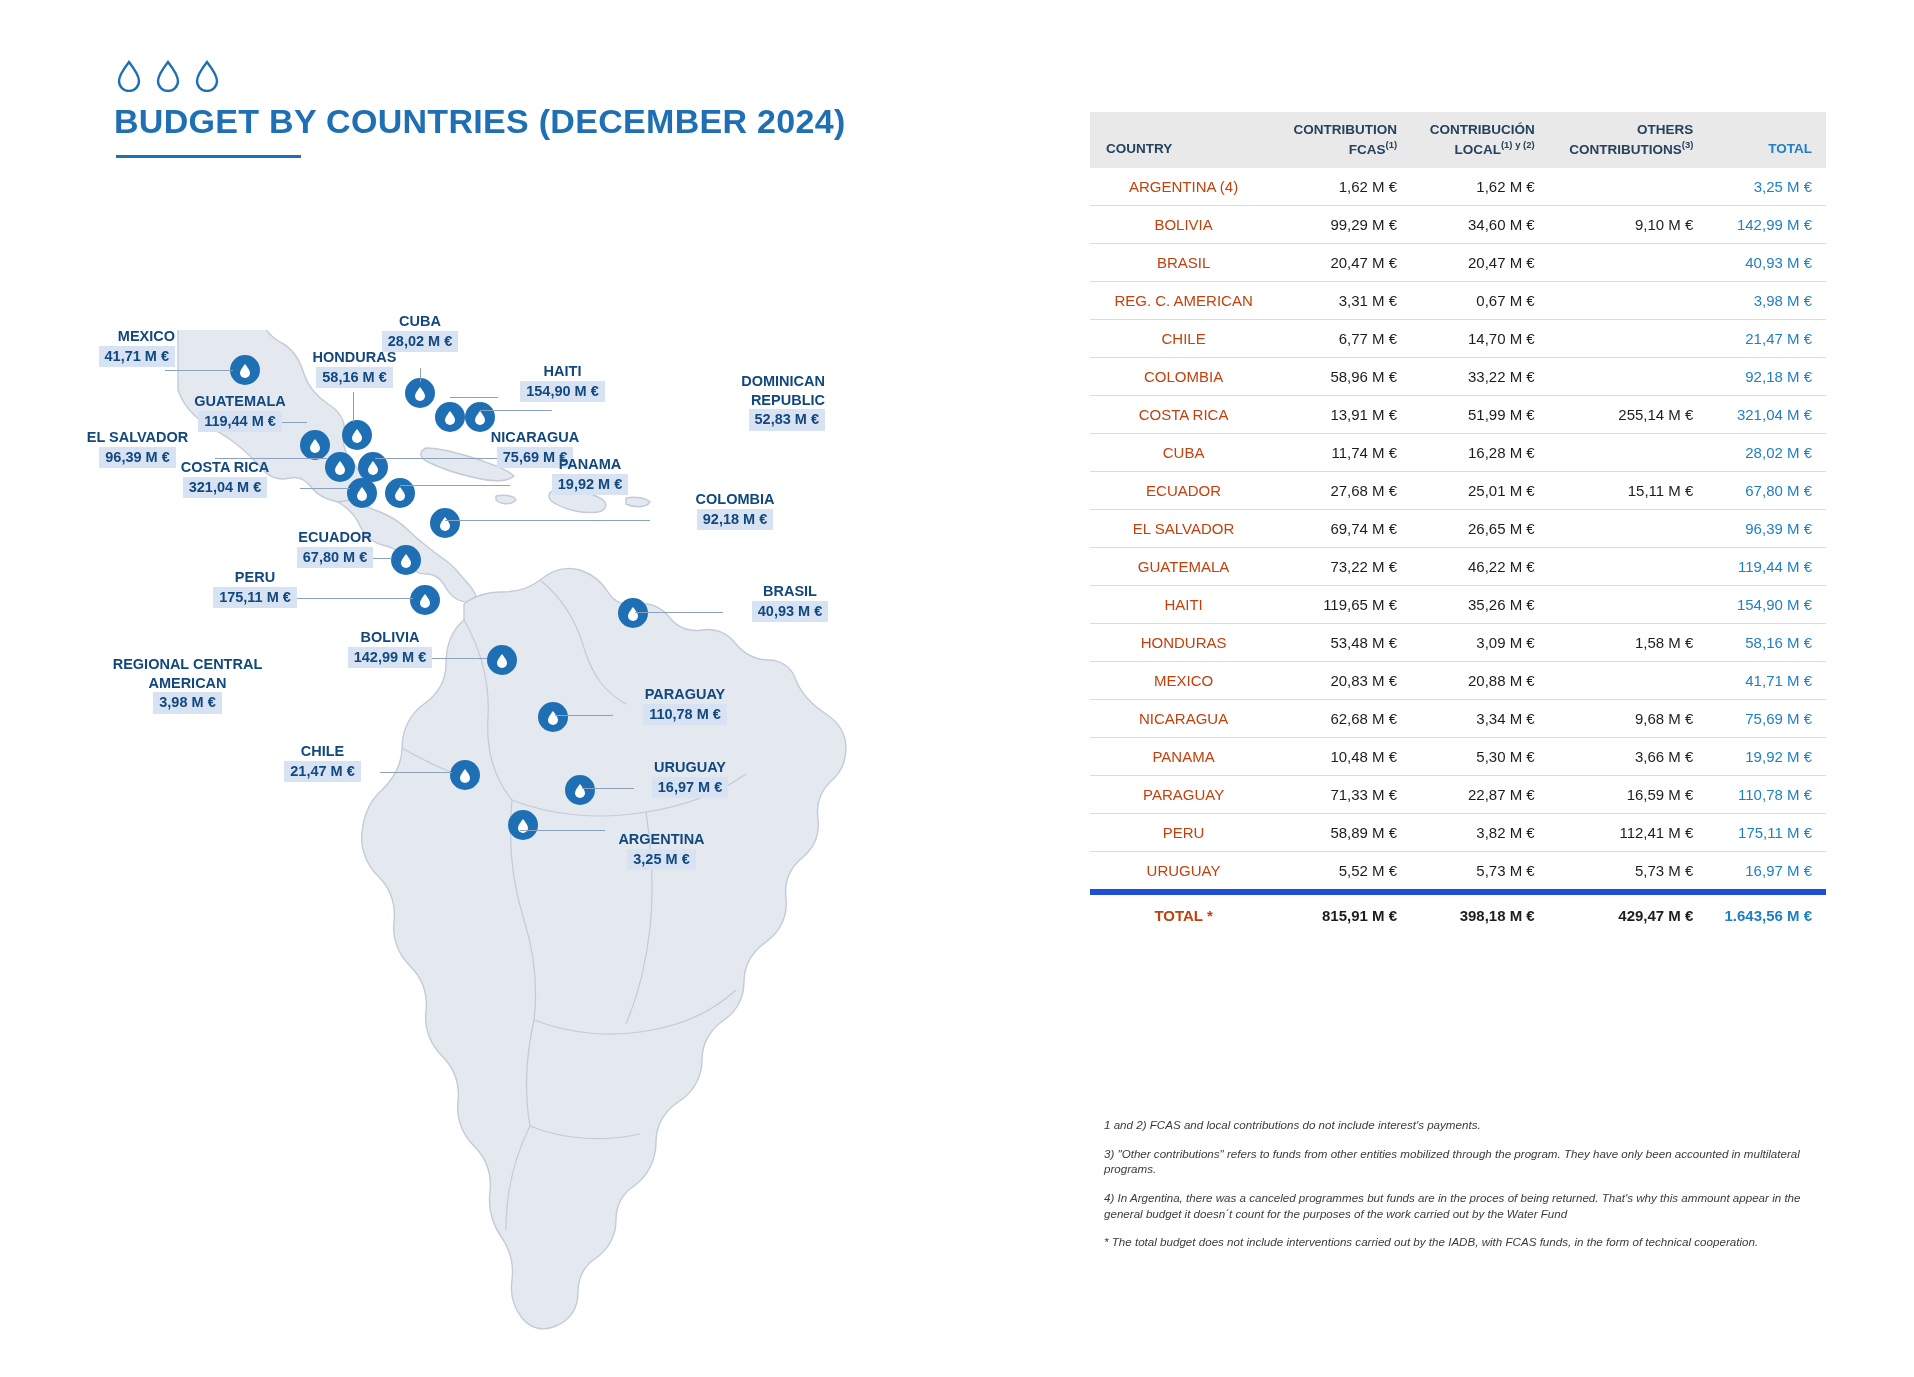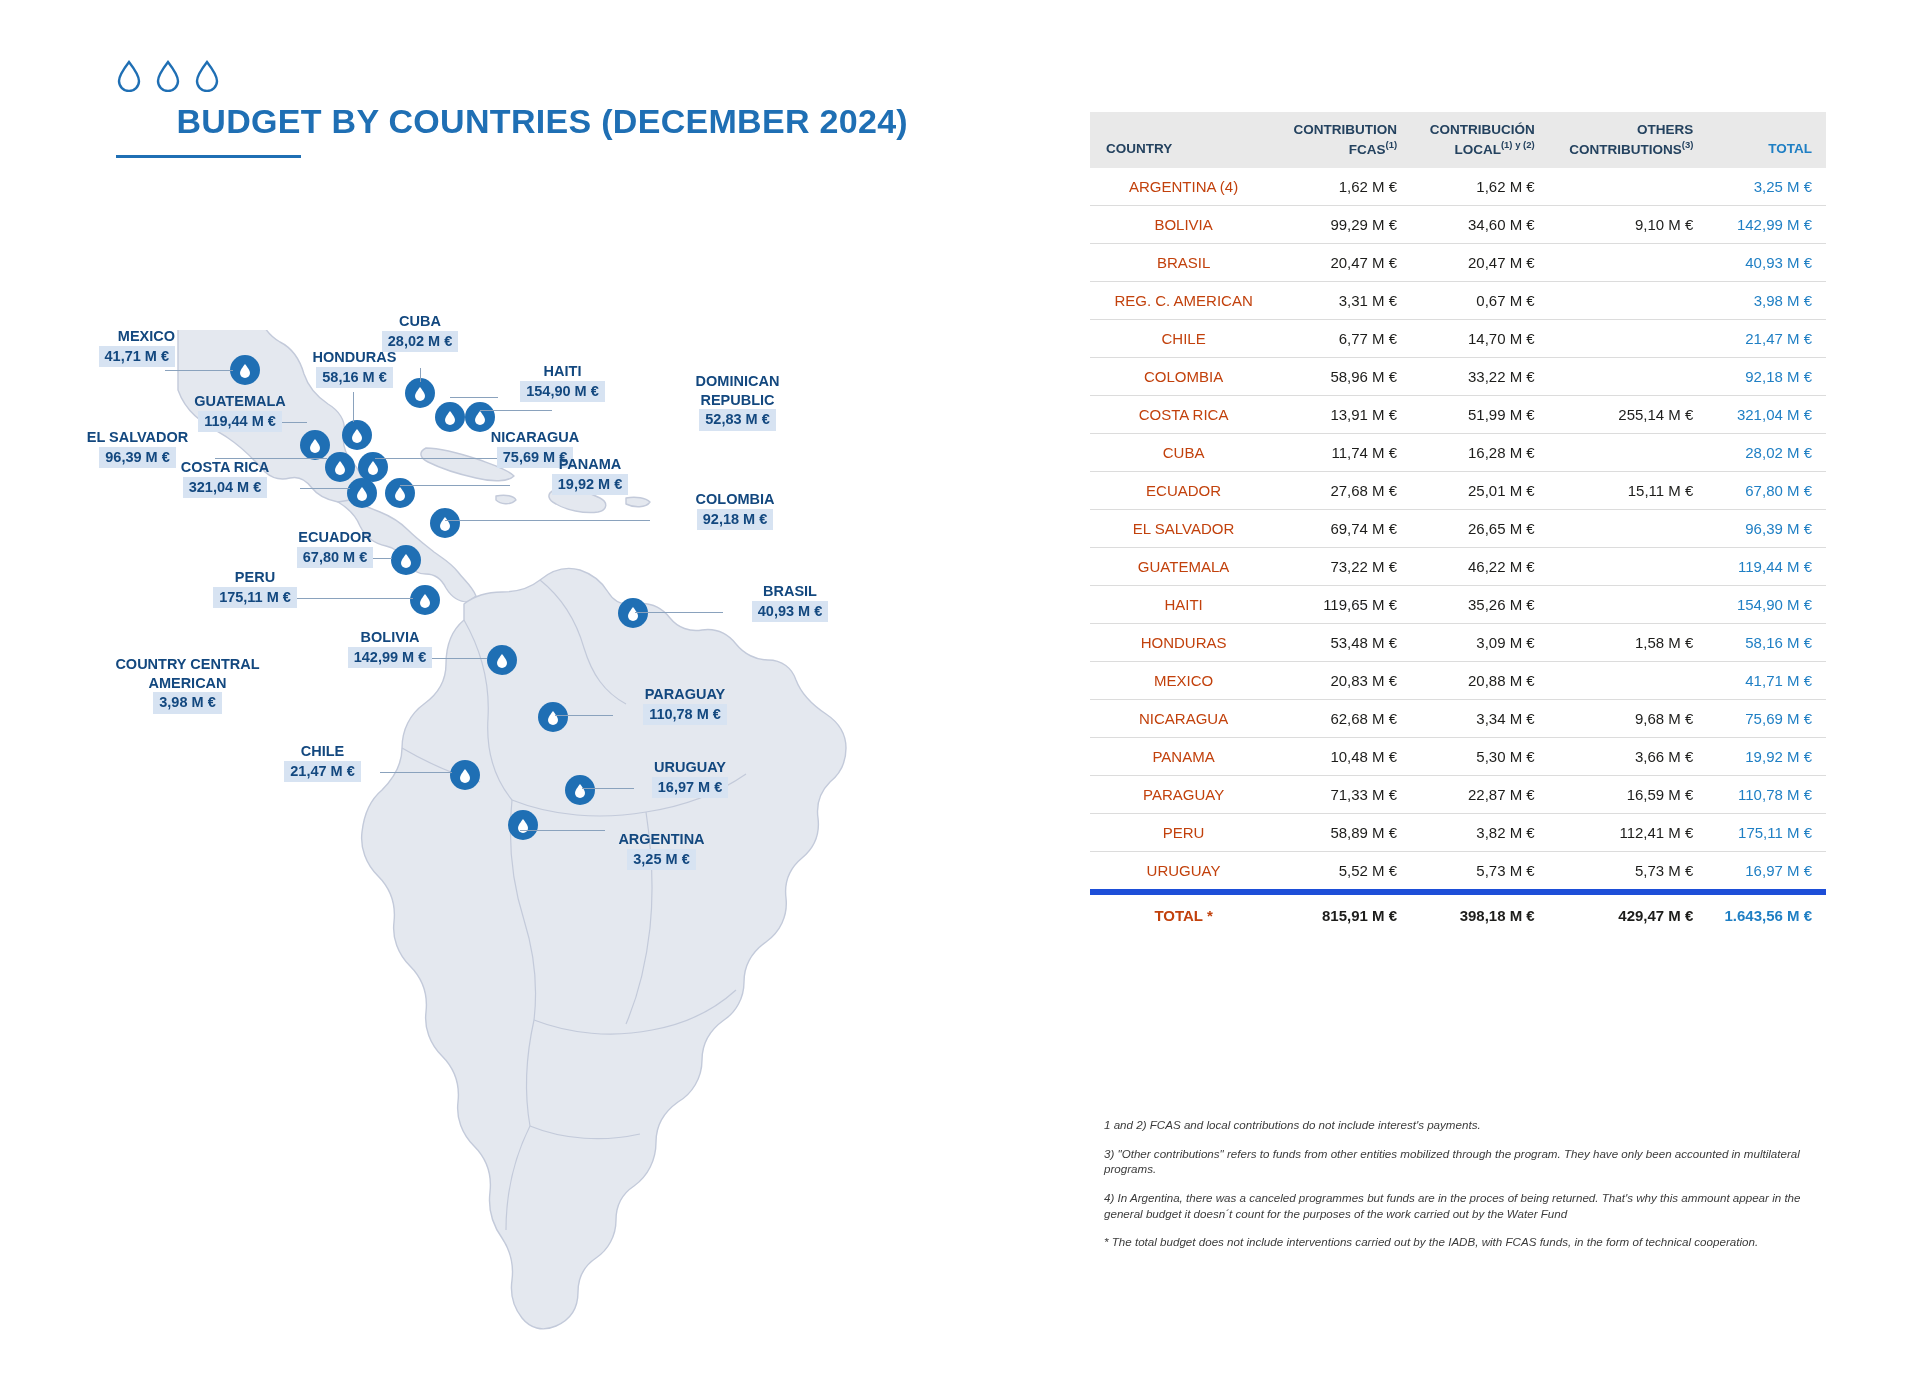--- a/index.html
+++ b/index.html
@@ -39,21 +39,20 @@
     height: 32px;
   }
   .title {
     font-size: 34px;
     font-weight: bold;
     color: #1f6fb4;
     letter-spacing: 0.3px;
     white-space: nowrap;
     margin: 0;
     padding: 0 0 0 6px;
-    text-align: right;
   }
   .title-rule {
     margin-top: 14px;
     margin-left: 8px;
     width: 185px;
     height: 3px;
     background: #1f6fb4;
   }
 
   
@@ -360,21 +359,21 @@
     <div class="lbl center" style="left:222px; top:18px; width:145px;">
       <div class="name">HONDURAS</div>
       <div><span class="val">58,16 M €</span></div>
     </div>
 
     <div class="lbl center" style="left:430px; top:32px; width:145px;">
       <div class="name">HAITI</div>
       <div><span class="val">154,90 M €</span></div>
     </div>
 
-    <div class="lbl center" style="left:590px; top:42px; width:175px;">
+    <div class="lbl center" style="left:590px; top:42px; width:175px;text-align:right;">
       <div class="name">DOMINICAN</div>
       <div class="name">REPUBLIC</div>
       <div><span class="val">52,83 M €</span></div>
     </div>
 
     <div class="lbl center" style="left:105px; top:62px; width:150px;">
       <div class="name">GUATEMALA</div>
       <div><span class="val">119,44 M €</span></div>
     </div>
 
@@ -422,21 +421,21 @@
       <div class="name">BOLIVIA</div>
       <div><span class="val">142,99 M €</span></div>
     </div>
 
     <div class="lbl center" style="left:545px; top:355px; width:160px;">
       <div class="name">PARAGUAY</div>
       <div><span class="val">110,78 M €</span></div>
     </div>
 
     <div class="lbl center" style="left:30px; top:325px; width:195px;">
-      <div class="name">COUNTRY CENTRAL</div>
+      <div class="name">REGIONAL CENTRAL</div>
       <div class="name">AMERICAN</div>
       <div><span class="val">3,98 M €</span></div>
     </div>
 
     <div class="lbl center" style="left:195px; top:412px; width:135px;">
       <div class="name">CHILE</div>
       <div><span class="val">21,47 M €</span></div>
     </div>
 
     <div class="lbl center" style="left:560px; top:428px; width:140px;">

